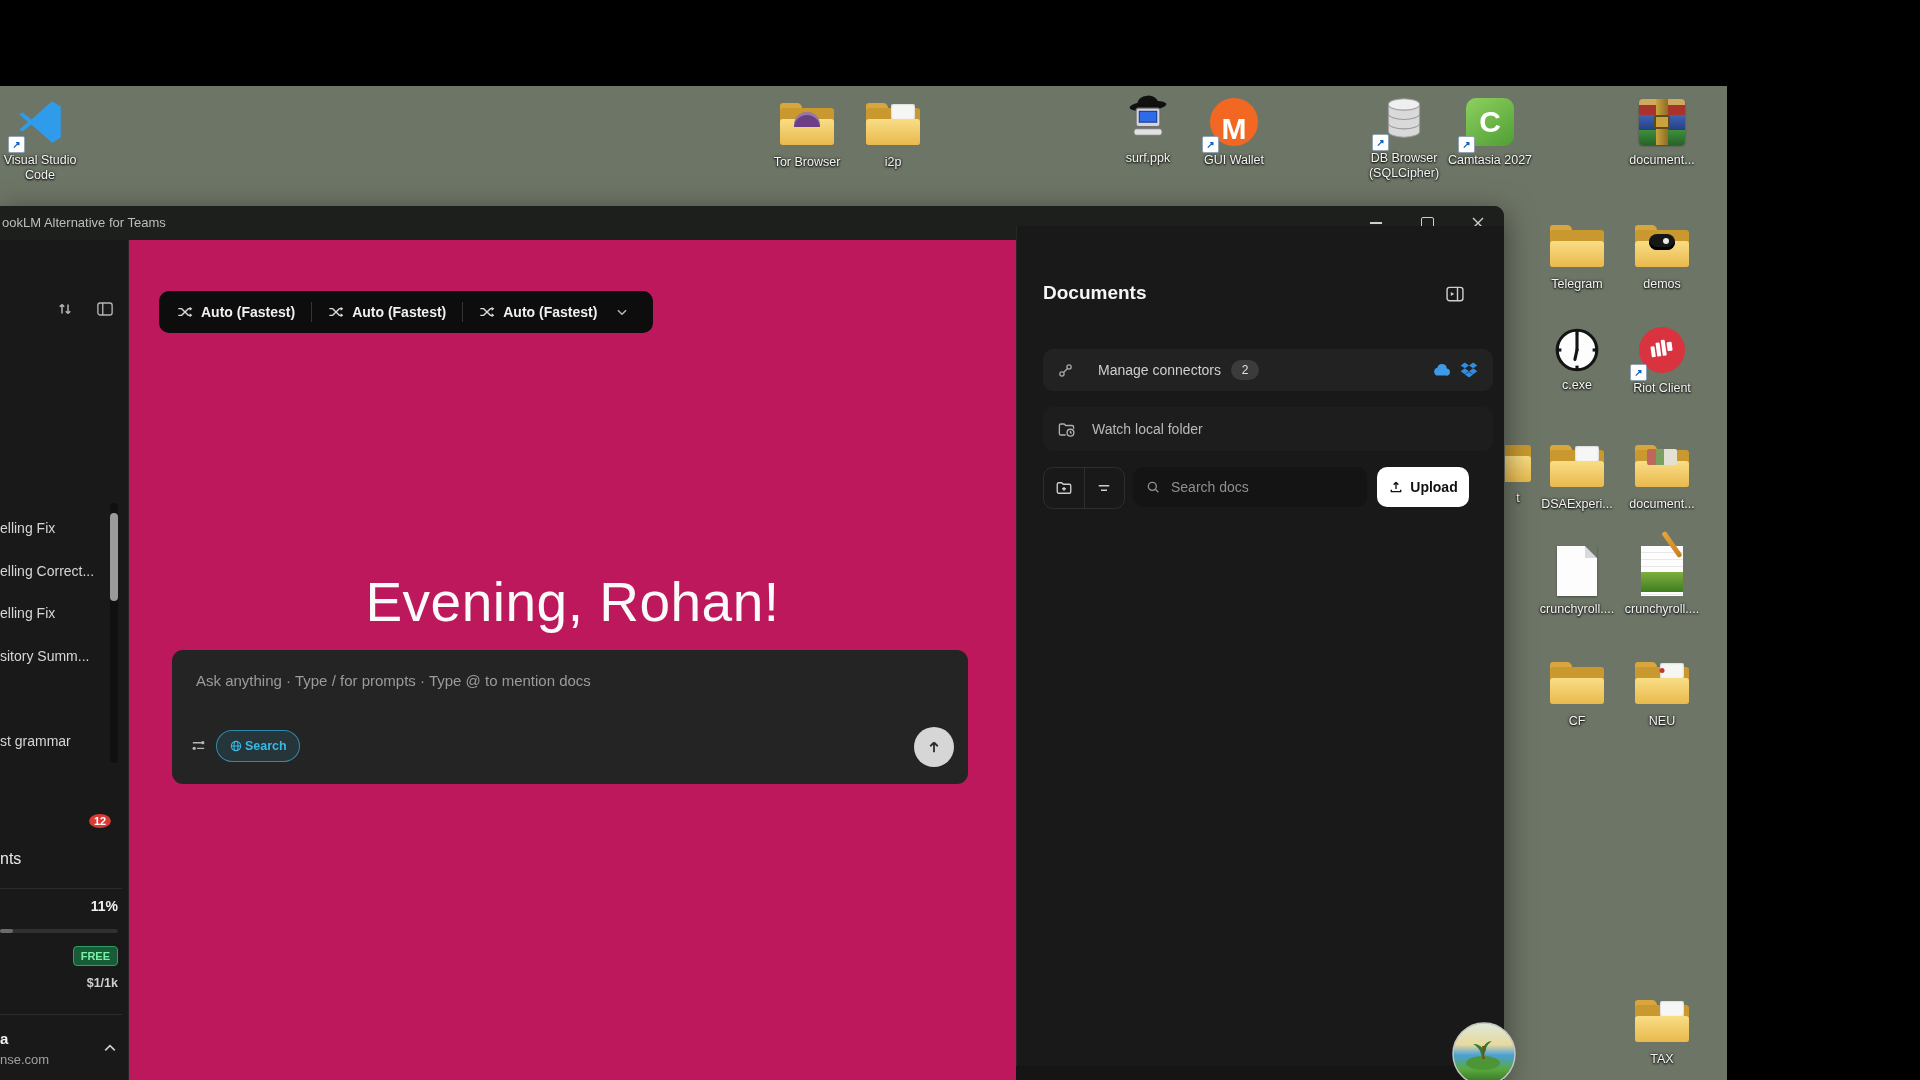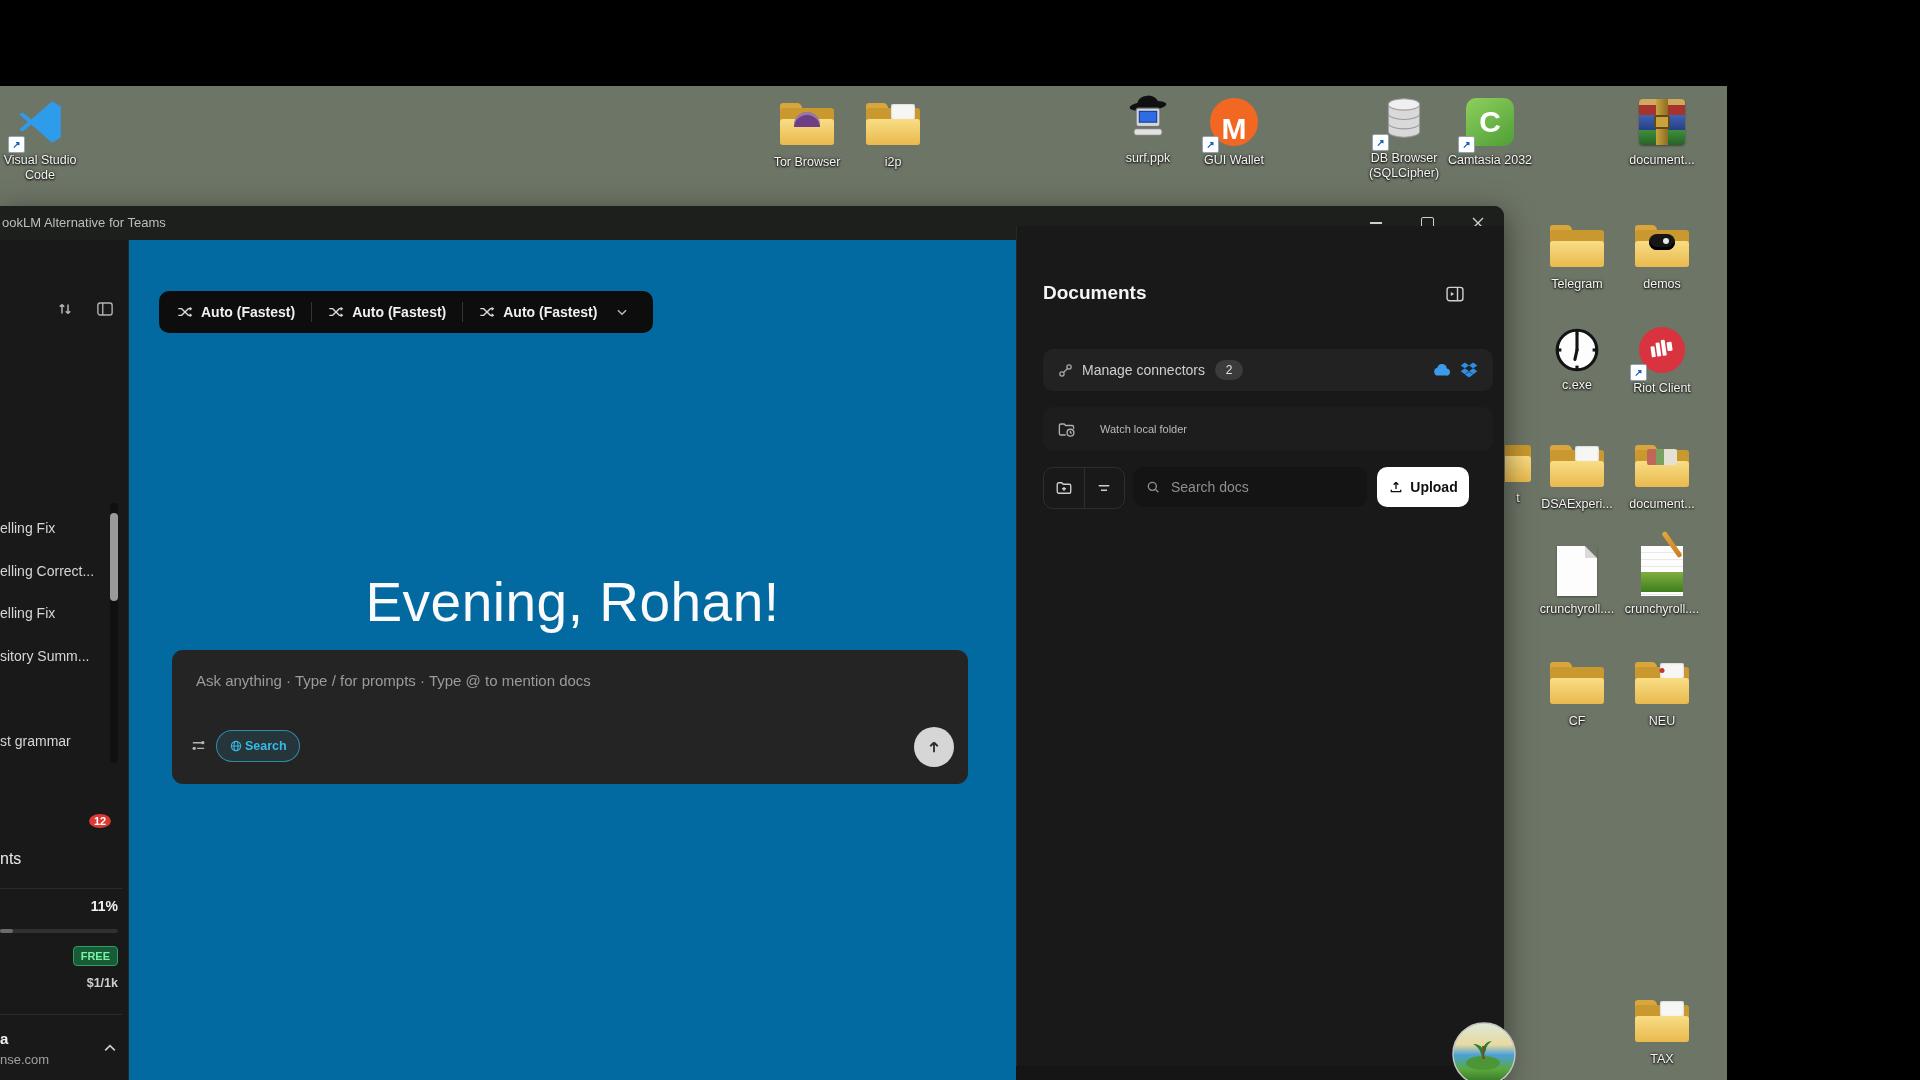--- a/index.html
+++ b/index.html
@@ -33,21 +33,21 @@
   .page .fold{position:absolute;right:0;top:0;border-style:solid;border-width:0 12px 12px 0;border-color:#6d7566 #6d7566 #d9d9d9 #d9d9d9}
   .note{position:relative;width:42px;height:50px;background:repeating-linear-gradient(180deg,#fdfdfd 0 6px,#e7e7e7 6px 7px)}
   .note .grass{position:absolute;left:0;bottom:4px;width:100%;height:20px;background:linear-gradient(180deg,#7fae3f,#3f7d1f)}
   .note .pencil{position:absolute;right:-4px;top:-4px;width:30px;height:5px;background:linear-gradient(90deg,#e8a63c,#c77f1f);transform:rotate(55deg);border-radius:2px}
   
   .win{left:0;top:206px;width:1504px;height:874px;background:#141514;border-radius:0 10px 0 0;z-index:6;overflow:hidden;box-shadow:0 8px 30px rgba(0,0,0,.5)}
   .titlebar{position:absolute;left:0;top:0;width:100%;height:34px;background:#1d1f1d}
   .title{position:absolute;left:2px;top:0;line-height:34px;font-size:13px;color:#bdbdbd}
   .wbtn{position:absolute;top:2px;width:40px;height:30px;display:flex;align-items:center;justify-content:center}
   .sidebar{position:absolute;left:0;top:34px;width:128px;height:840px;background:#181918;border-right:1px solid #262726}
-  .main{position:absolute;left:129px;top:34px;width:887px;height:840px;background:#0369a1}
+  .main{position:absolute;left:129px;top:34px;width:887px;height:840px;background:#be185d}
   .docs{position:absolute;left:1016px;top:20px;width:488px;height:840px;background:#181918;border-left:1px solid #262726}
   .sitem{position:absolute;left:0;width:112px;height:20px;font-size:14px;font-weight:500;color:#d6d6d6;white-space:nowrap;overflow:hidden;line-height:20px}
   .sdiv{position:absolute;left:0;width:122px;height:1px;background:#2a2b2a}
   .modelbar{position:absolute;left:30px;top:51px;width:494px;height:42px;background:#0c0d0c;border-radius:10px;display:flex;align-items:center;padding:0 14px;box-sizing:border-box}
   .mseg{display:flex;align-items:center;gap:8px;font-size:14px;font-weight:bold;color:#f0f0f0;padding:0 4px}
   .msep{width:1px;height:20px;background:#343534;margin:0 12px}
   .greet{position:absolute;left:0;top:330px;width:100%;text-align:center;font-size:55px;font-weight:500;color:#fafafa;letter-spacing:.5px}
   .composer{position:absolute;left:43px;top:410px;width:796px;height:134px;background:#232423;border-radius:11px}
   .ph{position:absolute;left:24px;top:22px;font-size:15px;color:#9b9b9b}
   .pill{position:absolute;left:44px;top:80px;height:30px;padding:0 12px;display:flex;align-items:center;gap:2px;border:1px solid rgba(56,185,230,.65);background:rgba(56,185,230,.12);border-radius:16px;color:#38b9e6;font-size:12.5px;font-weight:bold}
@@ -147,21 +147,21 @@
     <span class="sc">↗</span>
   </div>
   <div class="dlabel">DB Browser (SQLCipher)</div>
 </div>
 
 <div class="dicon" style="left:1446px;top:94px">
   <div class="icbox">
     <div class="camt">C</div>
     <span class="sc">↗</span>
   </div>
-  <div class="dlabel">Camtasia 2032</div>
+  <div class="dlabel">Camtasia 2027</div>
 </div>
 
 <div class="dicon" style="left:1618px;top:94px">
   <div class="icbox">
     <div class="rar">
         <span class="r1"></span>
         <span class="r2"></span>
         <span class="r3"></span>
         <span class="belt"></span>
         <span class="buck"></span>
@@ -458,21 +458,21 @@
           <path d="M7 9.5l4 2.5-4 2.5z" fill="#cfcfcf" stroke="none"></path>
         </svg>
     </div>
 
     <div class="drow" style="top:123px;height:42px;background:#212221;padding:0 14px">
       <svg width="17" height="17" viewBox="0 0 24 24" fill="none" stroke="#aaa" stroke-width="1.8">
           <circle cx="7" cy="17" r="3"></circle>
           <circle cx="17" cy="7" r="3"></circle>
           <path d="M9.2 14.8L14.8 9.2"></path>
         </svg>
-      <span style="margin-left:8px;font-size:14px;color:#cfcfcf">Manage connectors</span>
+      <span style="margin-left:24px;font-size:14px;color:#cfcfcf">Manage connectors</span>
       <span class="cntbadge" style="margin-left:10px">2</span>
       <span style="flex:1"></span>
       <svg width="22" height="16" viewBox="0 0 24 20">
           <path d="M7 17a5 5 0 0 1-.8-9.9A6 6 0 0 1 18 8.2 4.3 4.3 0 0 1 17 17z" fill="#3d9ae8"></path>
         </svg>
       <svg width="20" height="20" viewBox="0 0 24 22" style="margin-left:6px">
           <g fill="#2f8de4">
             <path d="M7 2l5 3.5L7 9 2 5.5z"></path>
             <path d="M17 2l5 3.5L17 9l-5-3.5z"></path>
             <path d="M7 9l5 3.5L7 16l-5-3.5z"></path>
@@ -481,21 +481,21 @@
           </g>
         </svg>
     </div>
 
     <div class="drow" style="top:181px;height:44px;background:#1c1d1c;padding:0 14px">
       <svg width="19" height="19" viewBox="0 0 24 24" fill="none" stroke="#b0b0b0" stroke-width="1.7">
           <path d="M21 11V9a2 2 0 0 0-2-2h-8L9 5H5a2 2 0 0 0-2 2v10a2 2 0 0 0 2 2h6"></path>
           <circle cx="17" cy="16" r="4.3"></circle>
           <path d="M17 13.8v2.2l1.6 1"></path>
         </svg>
-      <span style="margin-left:24px;font-size:11px;color:#b9b9b9">Watch local folder</span>
+      <span style="margin-left:16px;font-size:14px;color:#b9b9b9">Watch local folder</span>
     </div>
 
     <div class="btngroup">
       <div class="cell">
         <svg width="18" height="18" viewBox="0 0 24 24" fill="none" stroke="#cfcfcf" stroke-width="1.8">
             <path d="M3 7a2 2 0 0 1 2-2h4l2 2h8a2 2 0 0 1 2 2v8a2 2 0 0 1-2 2H5a2 2 0 0 1-2-2z"></path>
             <path d="M12 10.5v5M9.5 13h5"></path>
           </svg>
       </div>
       <div class="cell">

